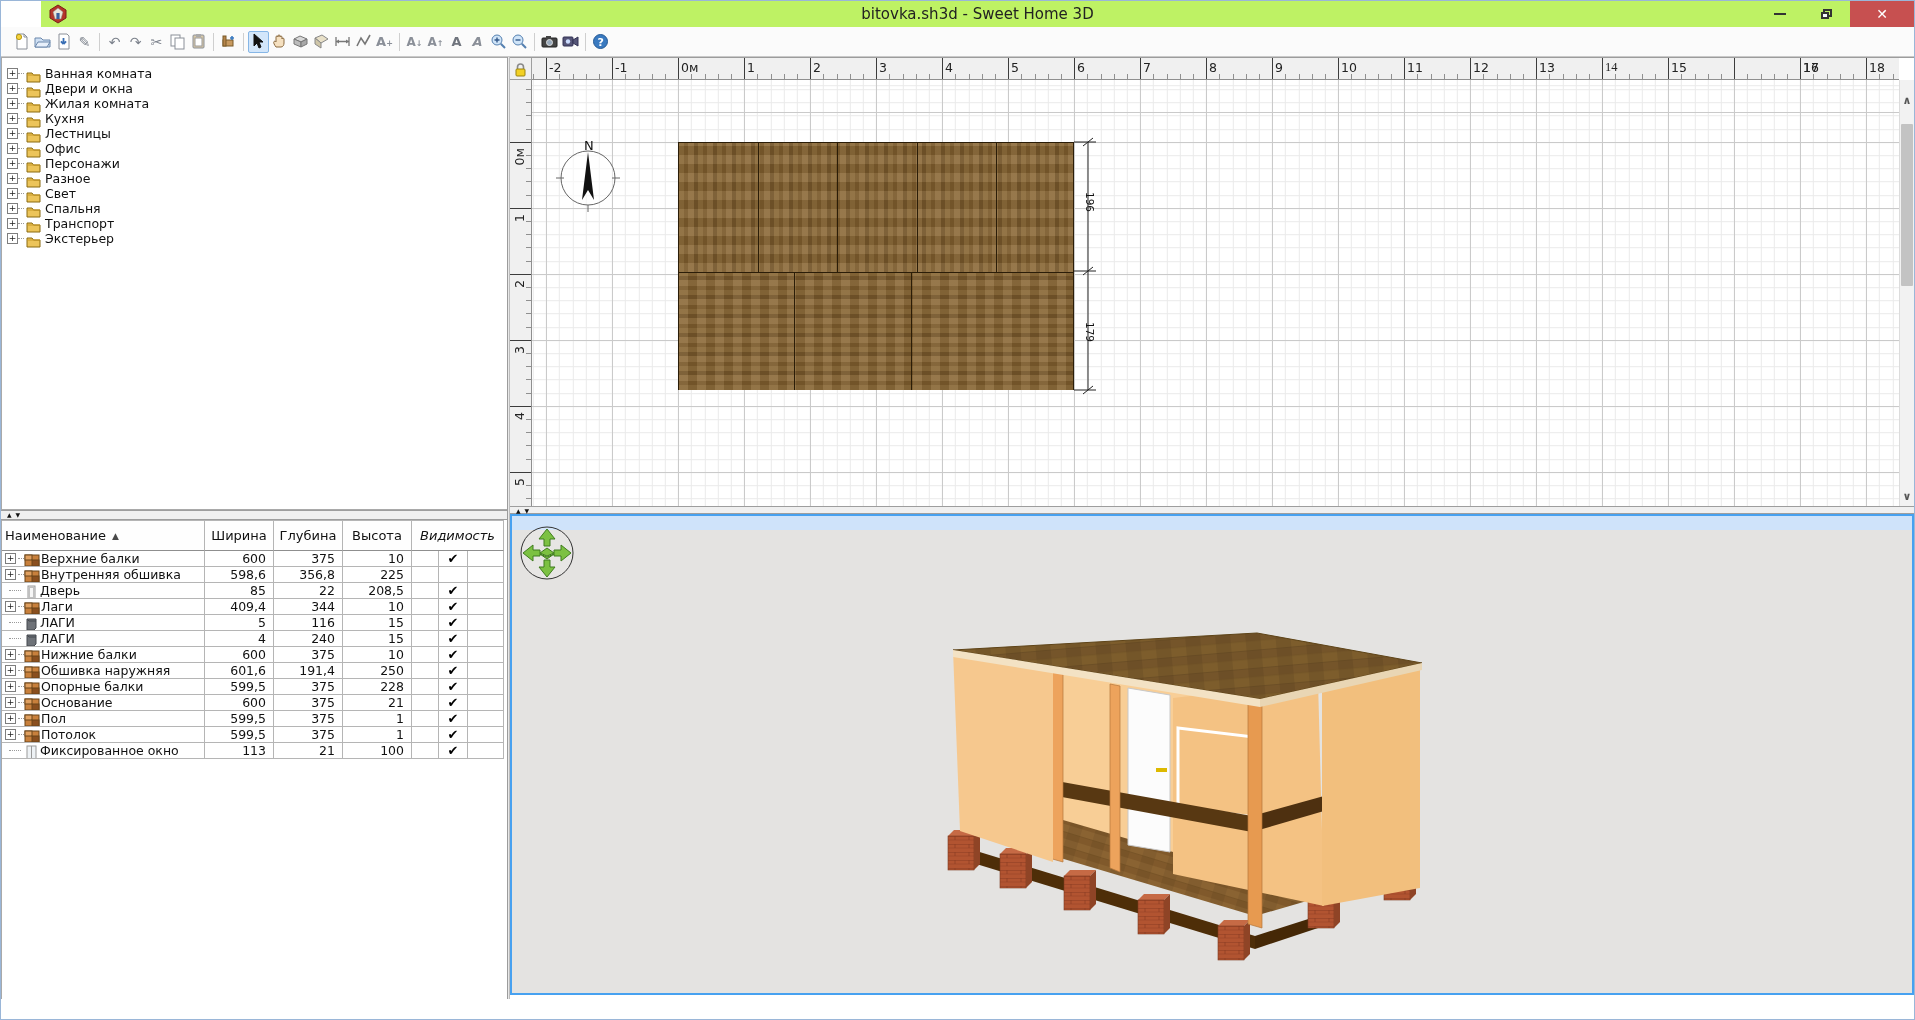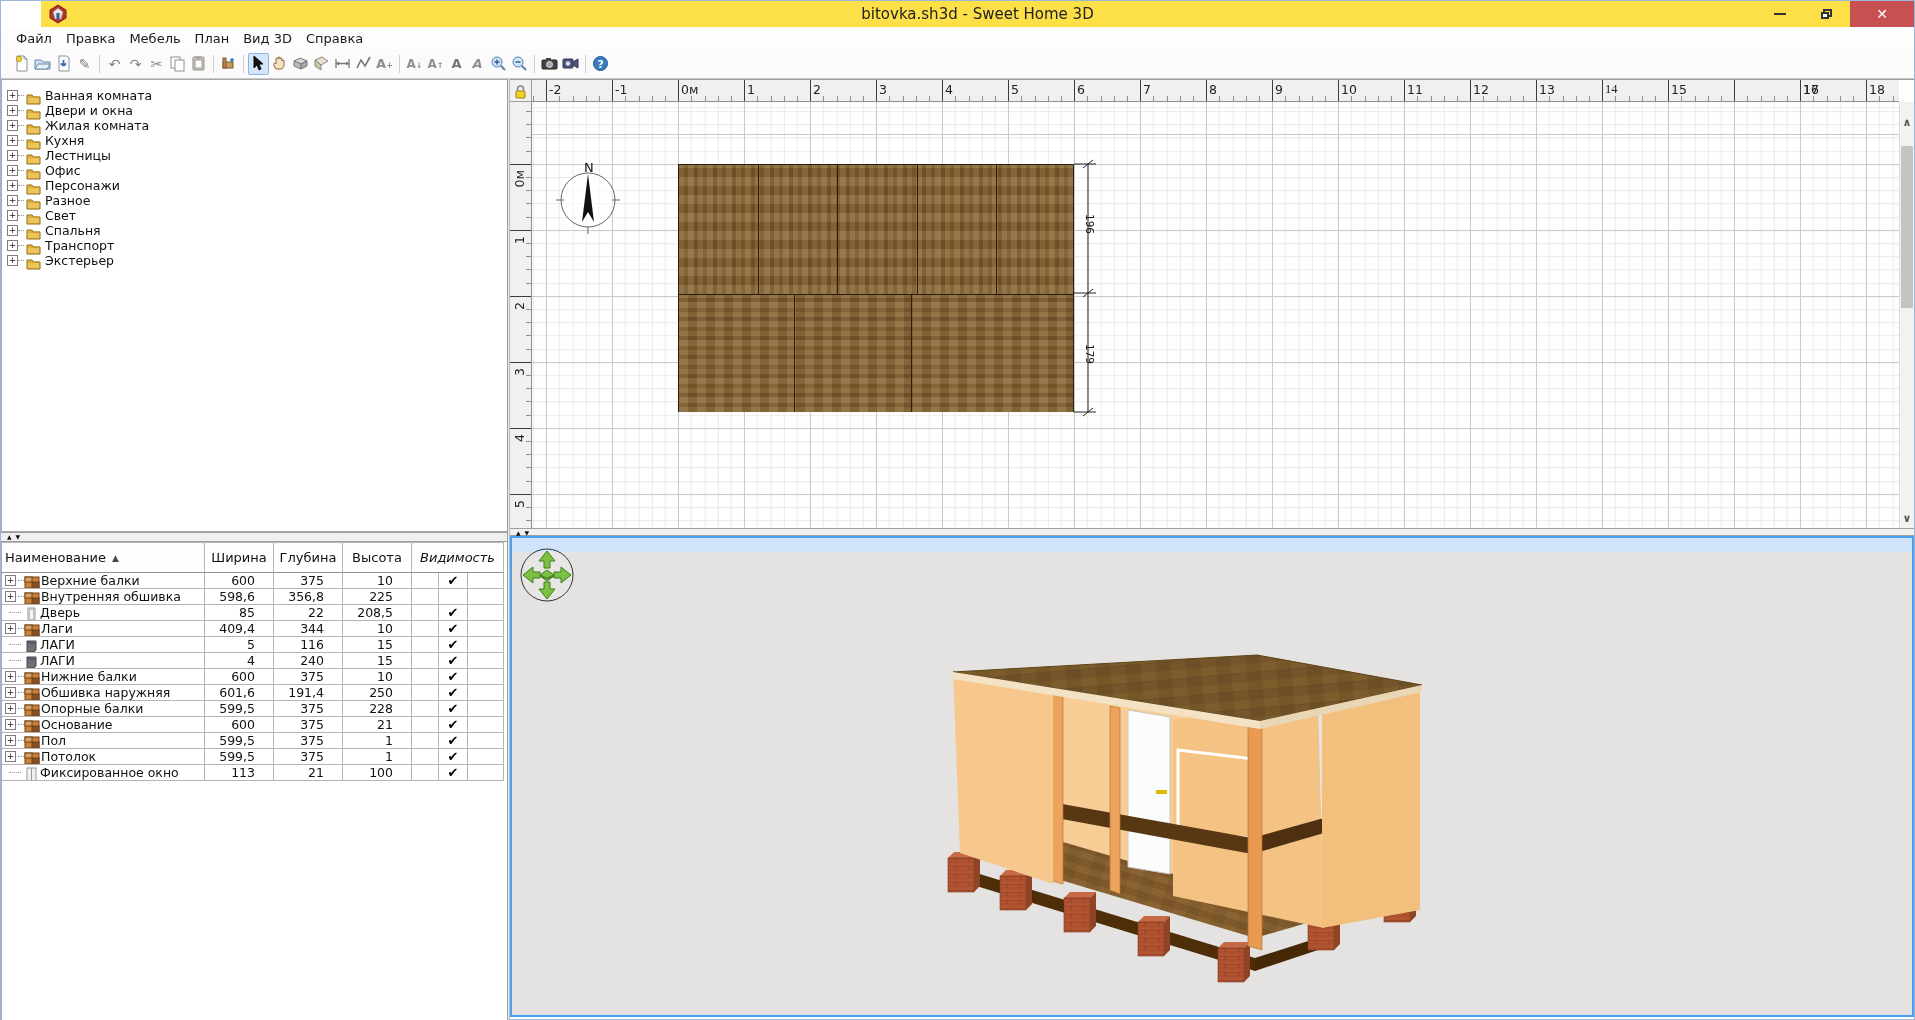--- a/index.html
+++ b/index.html
@@ -1,21 +1,21 @@
 <!DOCTYPE html>
 <html><head>
 <meta charset="utf-8">
 <style>
   * { margin:0; padding:0; box-sizing:border-box; }
   html,body { width:1915px; height:1020px; overflow:hidden;
     font-family:"DejaVu Sans","Liberation Sans",sans-serif; background:#fff; }
   .window { position:relative; width:1915px; height:1020px; background:#fff; border:1px solid #9ab6d8; }
 
   
-  .titlebar { position:relative; height:26px; background:#fde047; display:flex; align-items:center;margin-left:40px; }
+  .titlebar { position:relative; height:26px; background:#bef264; display:flex; align-items:center;margin-left:40px; }
   .app-icon { position:absolute; left:7px; top:3px; width:20px; height:20px; }
   .title-text { position:absolute; left:0; right:0; text-align:center; font-size:15px; color:#222; }
   .win-controls { position:absolute; right:0; top:0; height:26px; display:flex; }
   .win-btn { width:47px; height:26px; display:flex; align-items:center; justify-content:center;
     color:#333; font-size:13px; }
   .win-btn.close { width:64px; background:#c75050; color:#fff; font-size:14px; }
   .min-glyph { display:inline-block; width:12px; height:2px; background:#333; }
   .restore-glyph { position:relative; width:11px; height:10px; }
   .restore-glyph .r1 { position:absolute; left:2px; top:0; width:9px; height:8px; border:2px solid #333; }
   .restore-glyph .r2 { position:absolute; left:0; top:3px; width:8px; height:7px; border:2px solid #333; background:#f6f9fd; }
@@ -52,21 +52,21 @@
   .vsplit { position:relative; height:10px; background:#f0f0f0; border-top:1px solid #9e9e9e; border-bottom:1px solid #9e9e9e; }
   .split-arrows { position:absolute; left:6px; top:0px; font-size:6px; color:#111; letter-spacing:4px; }
 
   
   .ftable { position:relative; background:#fff; height:479px; border-left:1px solid #a9a9a9; font-size:12.5px; color:#111; }
   .trow { display:flex; height:16px; }
   .trow.header { height:31px; background:#fefefe; }
   .tc { border-right:1px solid #b5b5b5; border-bottom:1px solid #b5b5b5; display:flex; align-items:center; overflow:hidden; }
   .trow.header .tc { border-top:1px solid #b5b5b5; border-bottom:1px solid #8f8f8f; font-size:13px; }
   .tc.cname { width:203px; padding-left:3px; }
-  .tc.cnum  { width:69px; justify-content:flex-end; padding-right:18px; }
+  .tc.cnum  { width:69px; justify-content:flex-end; padding-right:7px; }
   .tc.cvis  { width:92px; padding:0; border-right:1px solid #b5b5b5;font-style:italic; }
   .vis-inner { width:30px; height:100%; margin-left:26px; border-left:1px solid #b5b5b5; border-right:1px solid #b5b5b5;
     display:flex; align-items:center; justify-content:center; font-size:13px; font-weight:bold; color:#000; }
   .sort-arrow { margin-left:6px; font-size:9px; color:#4a4a4a; }
   .row-icon { width:13px; height:13px; margin-right:4px; flex:0 0 13px; }
   .leaf-conn { width:12px; height:1px; border-top:1px dotted #9a9a9a; margin:0 2px 0 4px; }
   .trow .plusbox { margin-right:2px; }
 
   
   .plan-panel { position:relative; height:449px; background:#fff; border-top:1px solid #9c9c9c; overflow:hidden; }
@@ -146,28 +146,20 @@
             <span class="r1"></span>
             <span class="r2"></span>
           </span>
       </span>
       <span class="win-btn close">
           <span>✕</span>
         </span>
     </span>
   </div>
 
-  <div class="menubar" id="menubar">
-      <span class="menu-item">Файл</span>
-      <span class="menu-item">Правка</span>
-      <span class="menu-item">Мебель</span>
-      <span class="menu-item">План</span>
-      <span class="menu-item">Вид 3D</span>
-      <span class="menu-item">Справка</span>
-    </div>
 
   <div class="toolbar" id="toolbar">
       <div class="tbtn">
         <span class="ticon">
           <svg width="17" height="17" viewBox="0 0 17 17">
             <path d="M4 1h7l3 3v12H4z" fill="#fff" stroke="#8a8f98"></path>
             <path d="M11 1v3h3" fill="none" stroke="#8a8f98"></path>
             <circle cx="6" cy="4" r="2.6" fill="#f6d340" stroke="#b89a10"></circle>
           </svg>
         </span>

